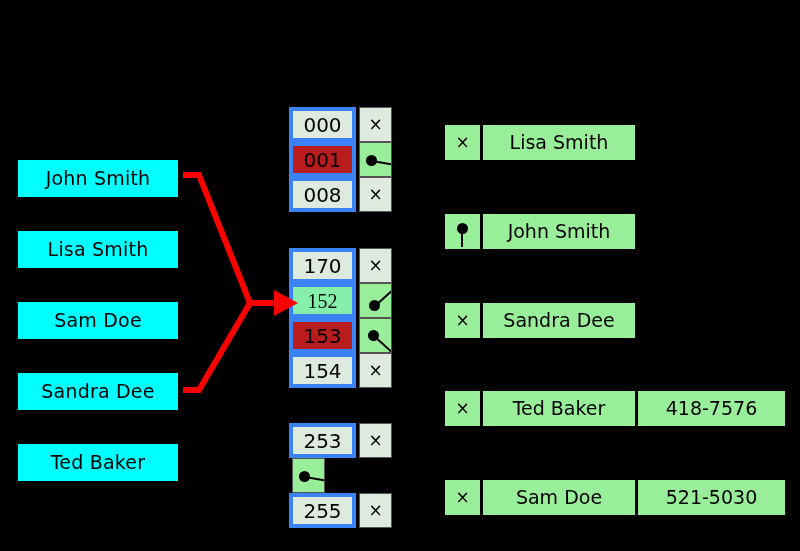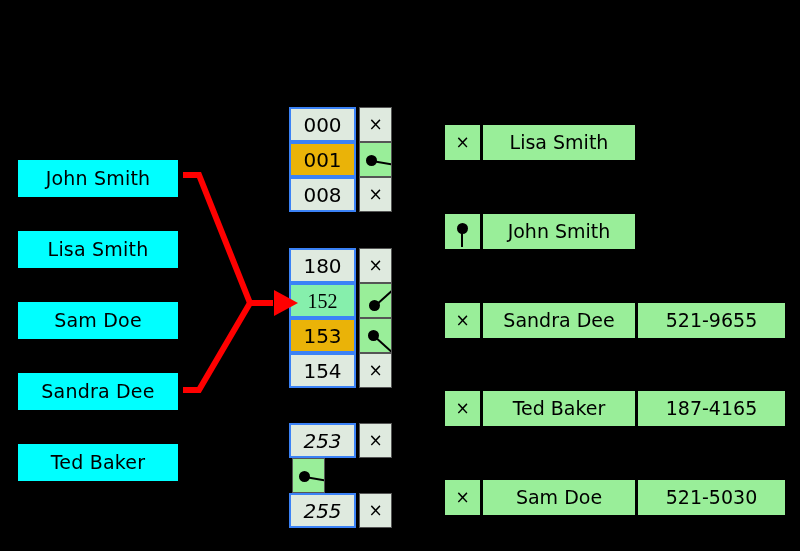--- a/index.html
+++ b/index.html
@@ -38,30 +38,30 @@
   }
   .bucket-row {
     position: relative;
     height: 35px;
     display: flex;
   }
   .bucket-index {
     box-sizing: border-box;
     width: 67px;
     height: 35px;
-    border: 2px solid #3b82f6;
+    border: 4px solid #3b82f6;
     background: #DFEADF;
     color: #000000;
     display: flex;
     align-items: center;
     justify-content: center;
     font-size: 20px;
     line-height: 1;
   }
-  .bucket-index.filled  { background: #eab308; }
+  .bucket-index.filled  { background: #b91c1c; }
   .bucket-index.target  { background: #86efac; font-family: Liberation Serif, serif; }
   .bucket-ptr {
     box-sizing: border-box;
     width: 33px;
     height: 35px;
     margin-left: 3px;
     border: 1px solid #555555;
     background: #DFEADF;
     color: #000000;
     display: flex;
@@ -165,21 +165,21 @@
         </div>
         <div class="bucket-row">
           <div class="bucket-index">008</div>
           <div class="bucket-ptr">
             <span class="ptr-x">×</span>
           </div>
         </div>
       </div>
       <div class="bucket-group" style="left: 289px; top: 248px;">
         <div class="bucket-row">
-          <div class="bucket-index">180</div>
+          <div class="bucket-index">170</div>
           <div class="bucket-ptr">
             <span class="ptr-x">×</span>
           </div>
         </div>
         <div class="bucket-row">
           <div class="bucket-index target">152</div>
           <div class="bucket-ptr has-link">
             <span class="ptr-dot" style="left: 9px; top: 16px;"></span>
             <span class="ptr-line" style="left: 15px; top: 21px; width: 26px; transform: rotate(-42deg);"></span>
           </div>
@@ -191,21 +191,21 @@
             <span class="ptr-line" style="left: 14px; top: 16px; width: 26px; transform: rotate(42deg);"></span>
           </div>
         </div>
         <div class="bucket-row">
           <div class="bucket-index">154</div>
           <div class="bucket-ptr">
             <span class="ptr-x">×</span>
           </div>
         </div>
       </div>
-      <div class="bucket-group" style="left: 289px; top: 423px; font-style: italic;">
+      <div class="bucket-group" style="left: 289px; top: 423px;">
         <div class="bucket-row">
           <div class="bucket-index">253</div>
           <div class="bucket-ptr">
             <span class="ptr-x">×</span>
           </div>
         </div>
         <div class="bucket-row">
           <div class="bucket-ptr has-link">
             <span class="ptr-dot" style="left: 6px; top: 12px;"></span>
             <span class="ptr-line" style="left: 12px; top: 17px; width: 24px; transform: rotate(10deg);"></span>
@@ -232,28 +232,27 @@
           <span class="ptr-dot" style="left: 12px; top: 9px;"></span>
           <span class="ptr-line" style="left: 17px; top: 14px; width: 18px; transform: rotate(90deg);"></span>
         </div>
         <div class="entry-cell entry-name">John Smith</div>
       </div>
       <div class="entry" style="left: 445px; top: 303px;">
         <div class="entry-cell entry-flag">
           <span>×</span>
         </div>
         <div class="entry-cell entry-name">Sandra Dee</div>
-        <div class="entry-cell entry-phone">521-9655</div>
       </div>
       <div class="entry" style="left: 445px; top: 391px;">
         <div class="entry-cell entry-flag">
           <span>×</span>
         </div>
         <div class="entry-cell entry-name">Ted Baker</div>
-        <div class="entry-cell entry-phone">187-4165</div>
+        <div class="entry-cell entry-phone">418-7576</div>
       </div>
       <div class="entry" style="left: 445px; top: 480px;">
         <div class="entry-cell entry-flag">
           <span>×</span>
         </div>
         <div class="entry-cell entry-name">Sam Doe</div>
         <div class="entry-cell entry-phone">521-5030</div>
       </div>
     </div>
 

